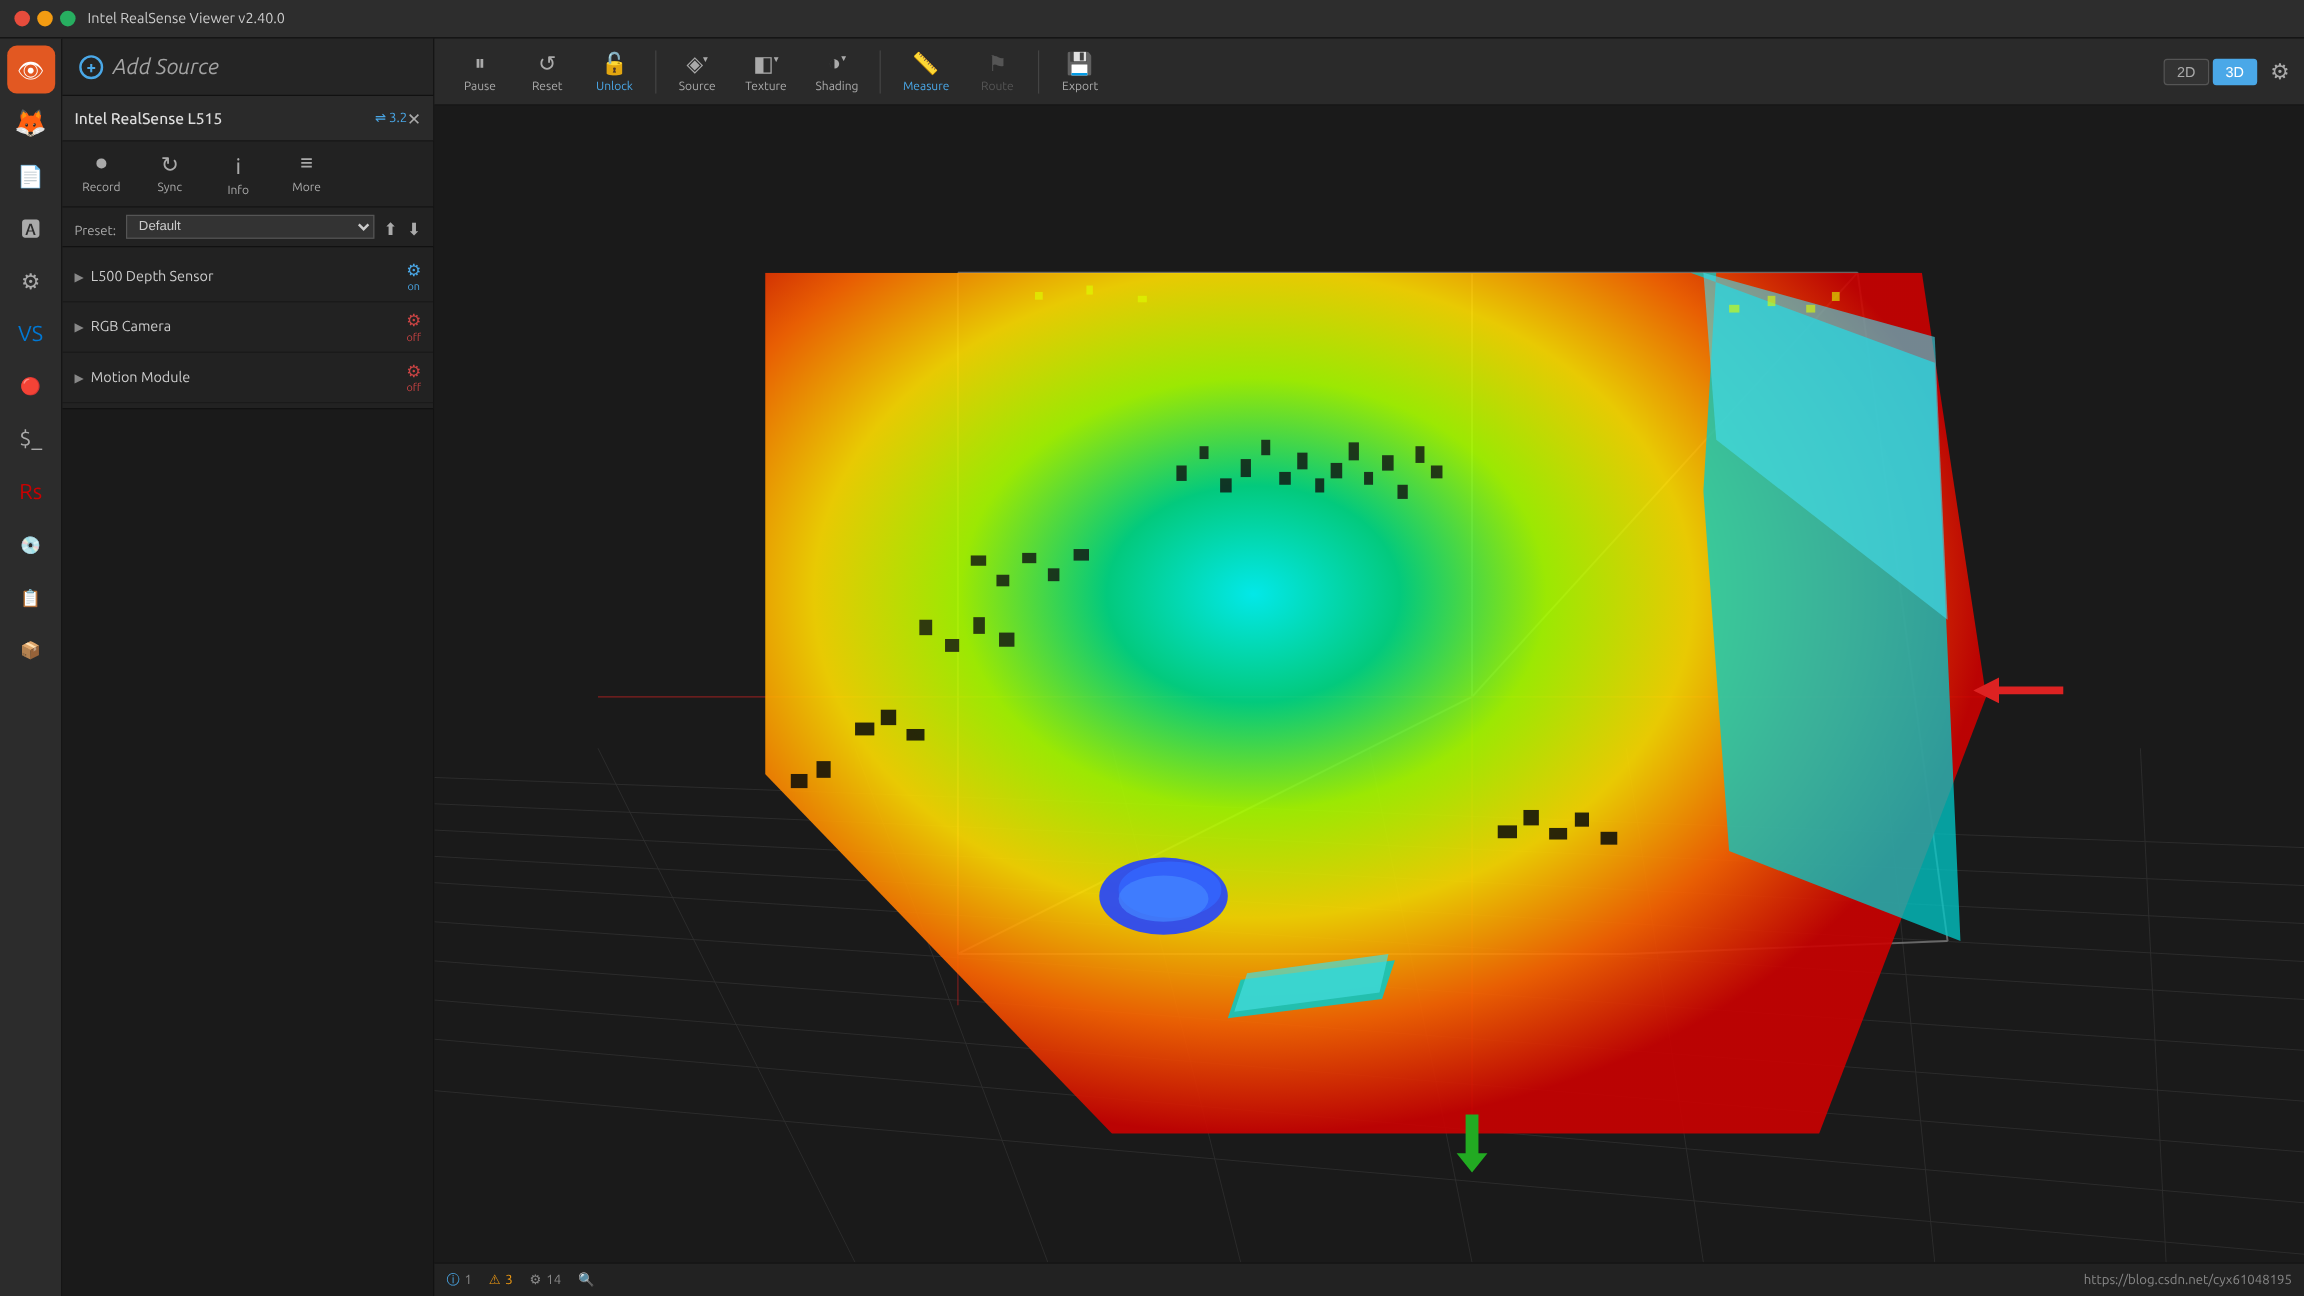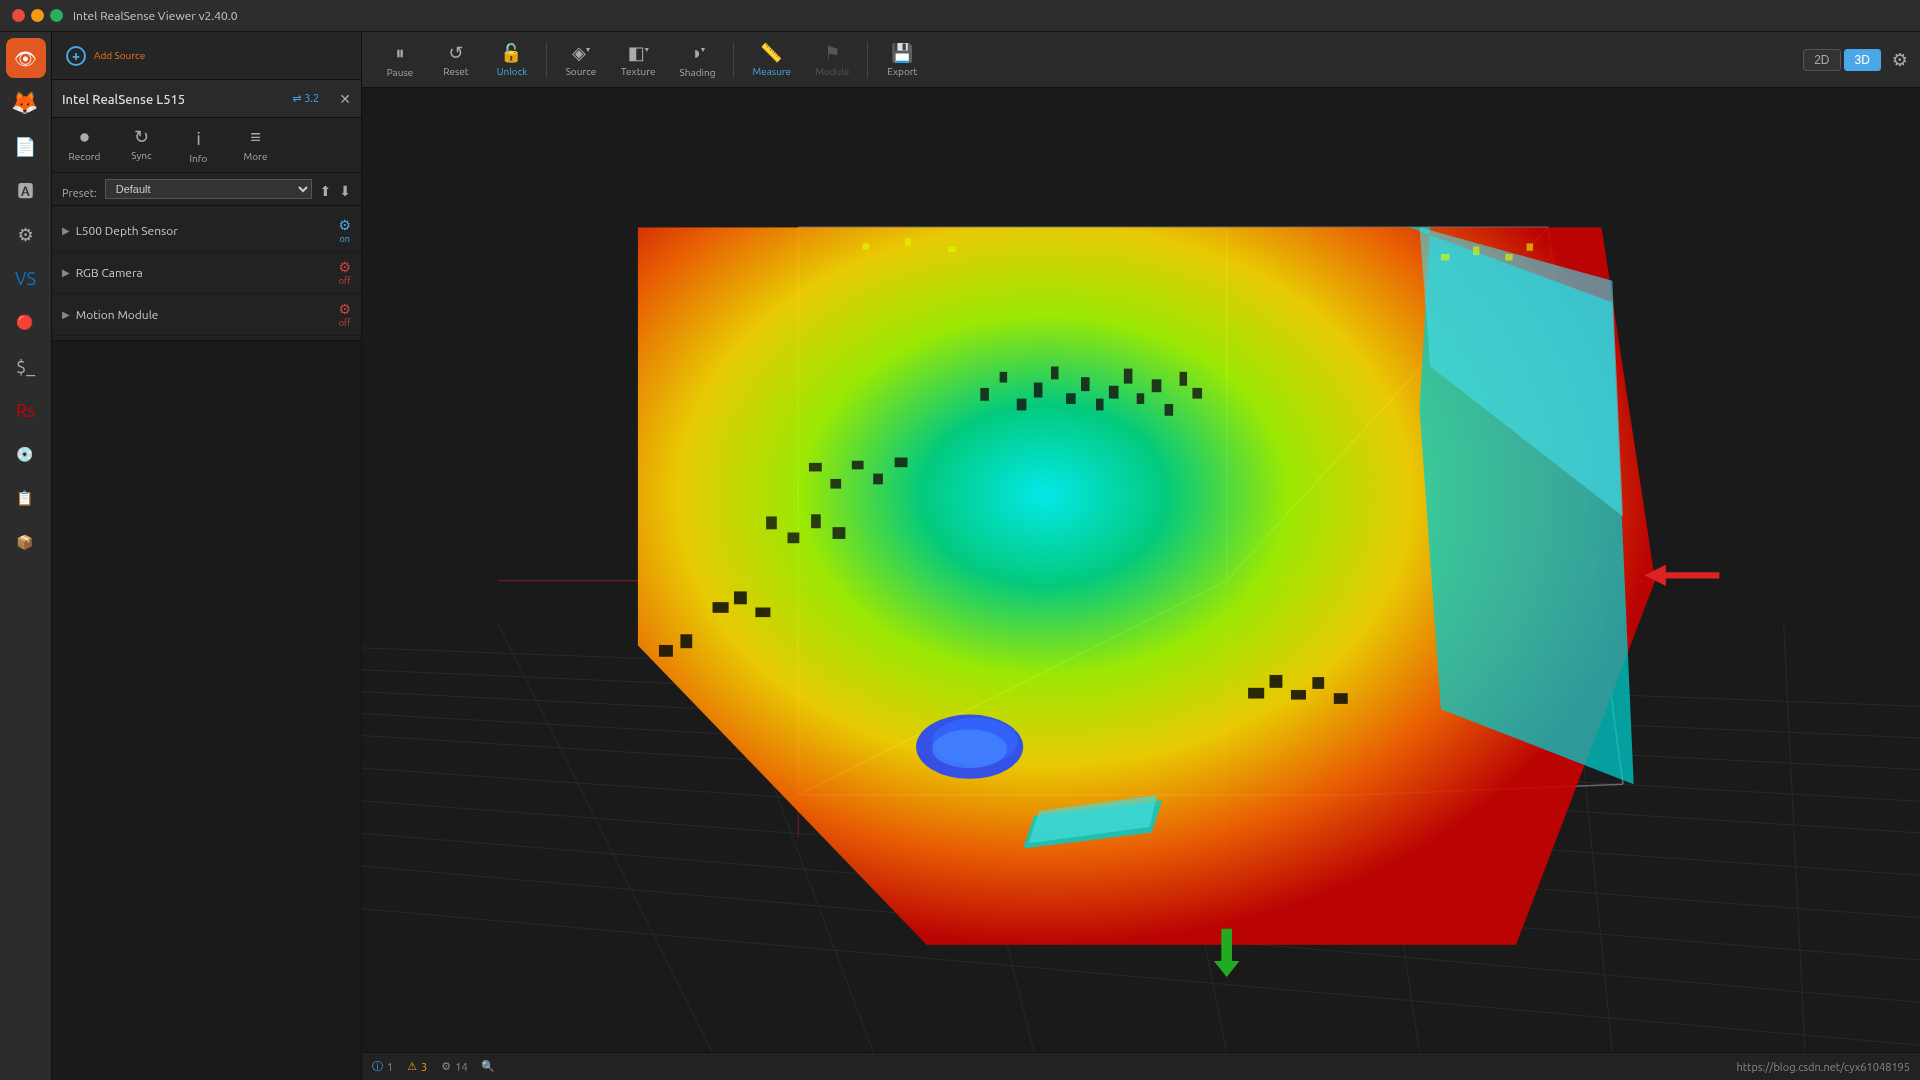--- a/index.html
+++ b/index.html
@@ -78,22 +78,23 @@
     .plus-icon {
       width: 20px; height: 20px;
       border: 2px solid #4aa8e8;
       border-radius: 50%;
       display: flex; align-items: center; justify-content: center;
       color: #4aa8e8;
       font-size: 14px;
       font-weight: bold;
     }
     #add-source-label {
-      color: #f97316;
-      font-size: 10px;
+      color: #a3a3a3;
+      font-size: 18px;
+      font-style: italic;
     }
 
     
     #device-panel {
       background: #222;
       border-bottom: 1px solid #111;
     }
     #device-header {
       height: 38px;
       background: #2a2a2a;
@@ -294,21 +295,21 @@
   <div id="left-panel">
 
     <div id="add-source-bar">
       <div class="plus-icon">+</div>
       <span id="add-source-label">Add Source</span>
     </div>
 
     <div id="device-panel">
       <div id="device-header">
         <span id="device-title">Intel RealSense L515</span>
-        <div style="display:flex;align-items:center;gap:20px;">
+        <div style="display:flex;align-items:center;gap:0;">
           <span id="device-usb" style="color:#4aa8e8;font-size:11px;">⇌ 3.2</span>
           <span class="close-btn">✕</span>
         </div>
       </div>
 
       <div id="device-toolbar">
         <div class="dev-tool">
           <span class="dev-tool-icon">⏺</span>
           <span class="dev-tool-label">Record</span>
         </div>
@@ -404,21 +405,21 @@
         <span class="toolbar-btn-icon">◑<span class="dropdown-arrow">▾</span></span>
         <span class="toolbar-btn-label">Shading</span>
       </div>
       <div class="toolbar-separator"></div>
       <div class="toolbar-btn active">
         <span class="toolbar-btn-icon">📏</span>
         <span class="toolbar-btn-label">Measure</span>
       </div>
       <div class="toolbar-btn disabled">
         <span class="toolbar-btn-icon">⚑</span>
-        <span class="toolbar-btn-label">Module</span>
+        <span class="toolbar-btn-label">Route</span>
       </div>
       <div class="toolbar-separator"></div>
       <div class="toolbar-btn">
         <span class="toolbar-btn-icon">💾</span>
         <span class="toolbar-btn-label">Export</span>
       </div>
 
       <div class="view-toggle">
         <button class="view-btn">2D</button>
         <button class="view-btn active">3D</button>

